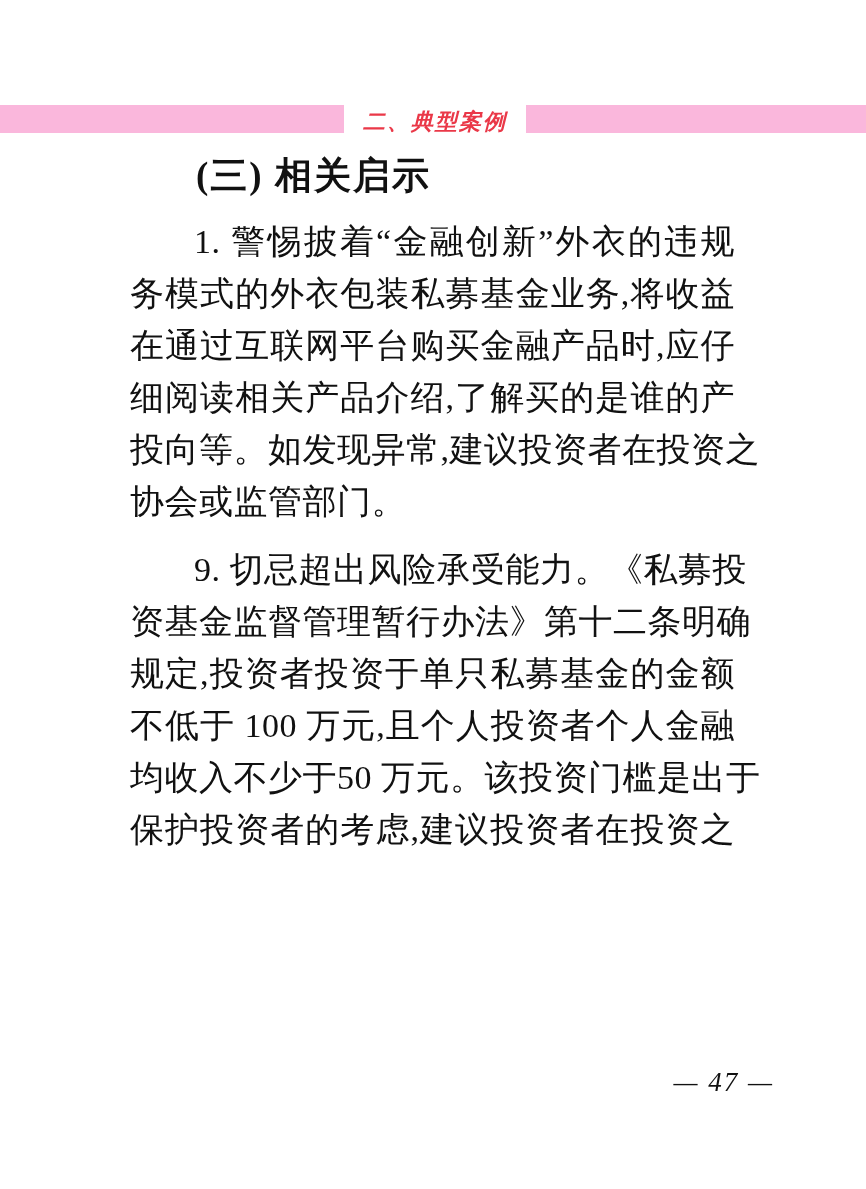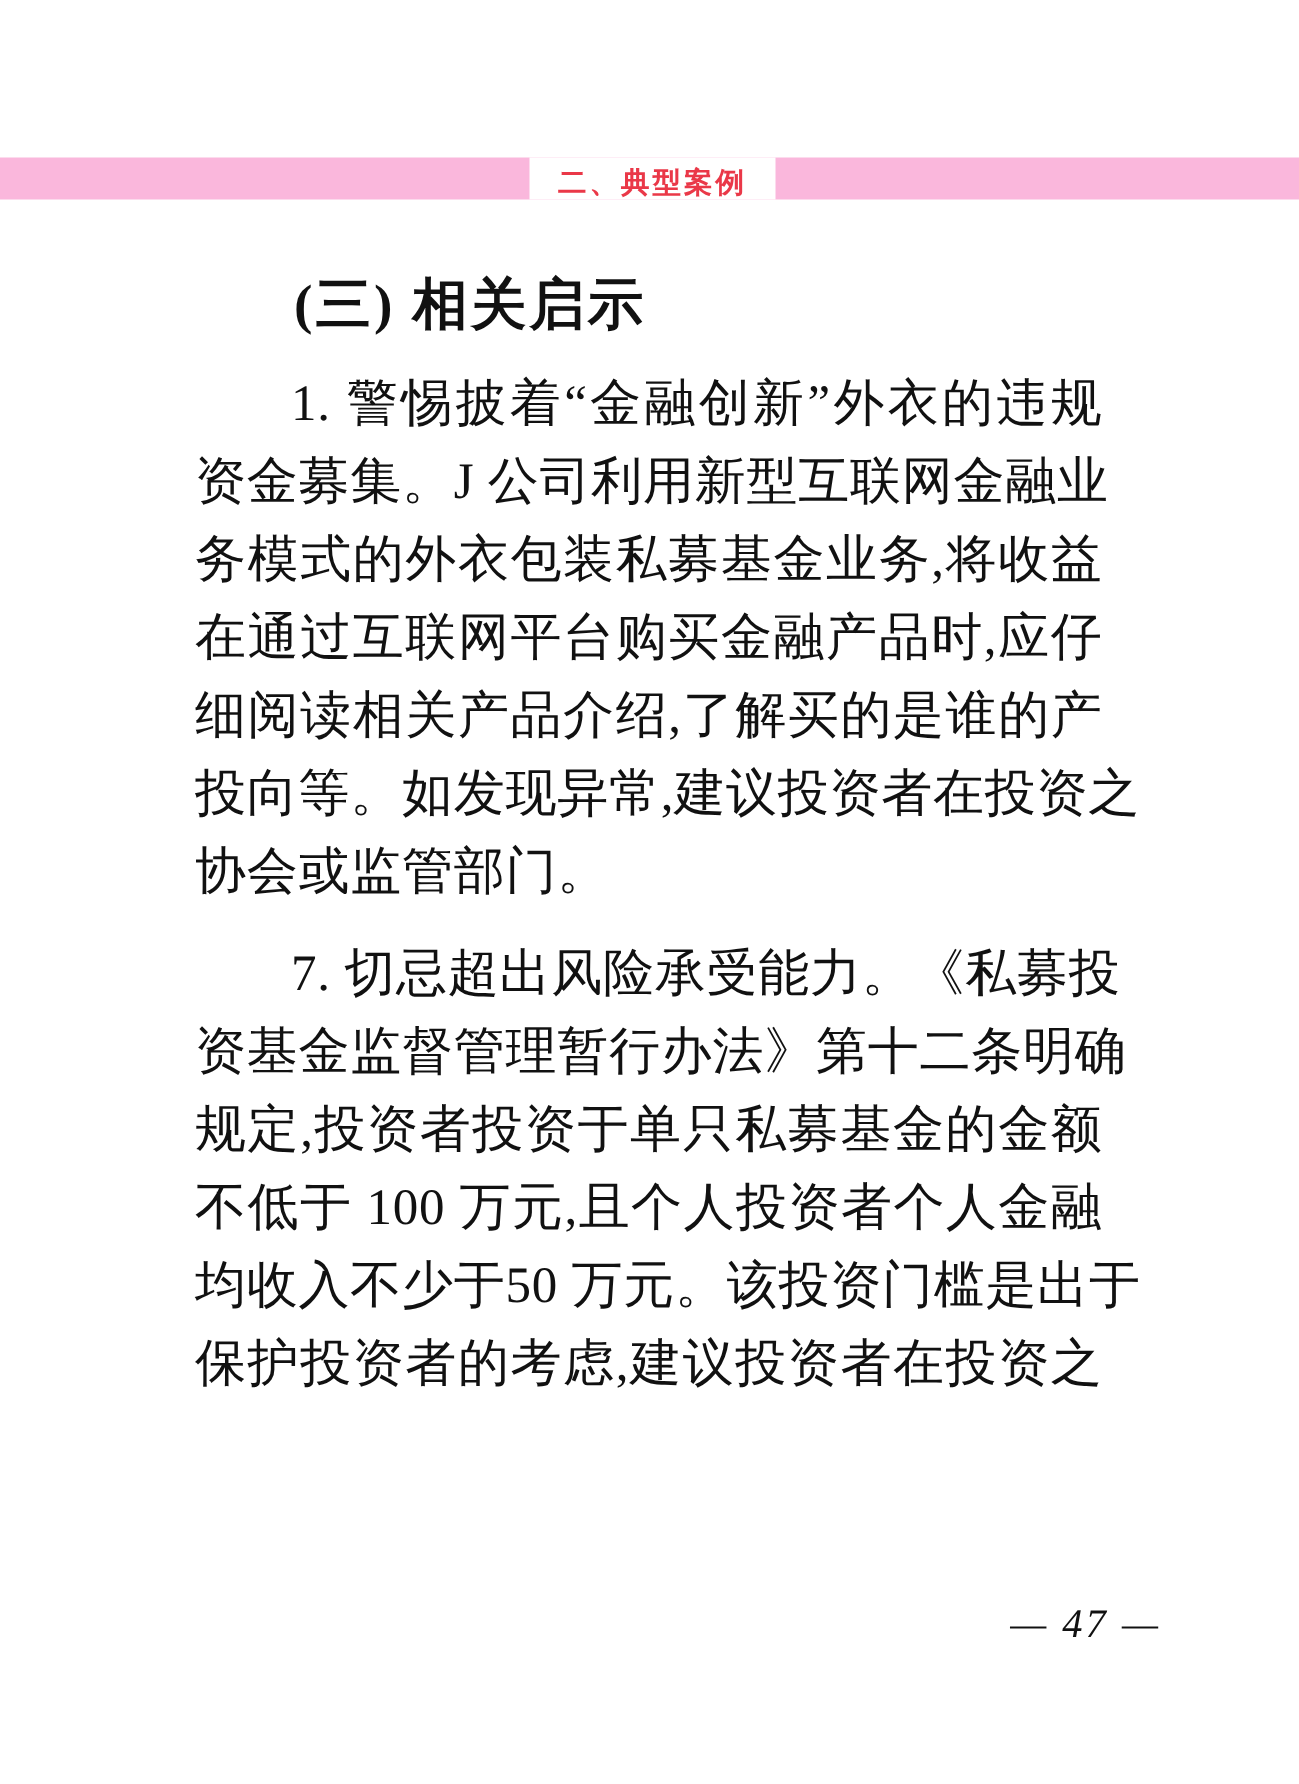--- a/index.html
+++ b/index.html
@@ -34,30 +34,31 @@
     height: 100%;
     padding: 0 19px;
     display: flex;
     align-items: center;
     transform: translateX(2px);
   }
   .band-title {
     color: #EA3848;
     font-family: "Liberation Sans", "DejaVu Sans", sans-serif;
     font-weight: bold;
-    font-size: 19px;
+    font-size: 22px;
     letter-spacing: 2px;
     white-space: nowrap;
     transform: translateY(3px);
+    font-style: italic;
   }
 
   
   .content {
     position: absolute;
-    top: 180px;
+    top: 152px;
     left: 130px;
     width: 605px;
   }
   .section-heading {
     font-size: 37px;
     font-weight: bold;
     line-height: 48px;
     padding-left: 66px;
     letter-spacing: 2px;
     margin: 0 0 10px 0;
@@ -101,27 +102,26 @@
   <div class="band" style="background: rgb(250, 183, 220);">
     <div class="band-label-box">
       <span class="band-title" style="color: rgb(234, 56, 72);">二、典型案例</span>
     </div>
   </div>
 
   <div class="content">
     <h2 class="section-heading">(三) 相关启示</h2>
     <div>
         <div class="line indent">1. 警惕披着“金融创新”外衣的违规</div>
-        <div class="line">资金募集。J 公司利用新型互联网金融业</div>
         <div class="line">务模式的外衣包装私募基金业务,将收益</div>
         <div class="line">在通过互联网平台购买金融产品时,应仔</div>
         <div class="line">细阅读相关产品介绍,了解买的是谁的产</div>
         <div class="line">投向等。如发现异常,建议投资者在投资之</div>
         <div class="line para-end">协会或监管部门。</div>
-        <div class="line indent">7. 切忌超出风险承受能力。《私募投</div>
+        <div class="line indent">9. 切忌超出风险承受能力。《私募投</div>
         <div class="line">资基金监督管理暂行办法》第十二条明确</div>
         <div class="line">规定,投资者投资于单只私募基金的金额</div>
         <div class="line">不低于 100 万元,且个人投资者个人金融</div>
         <div class="line">均收入不少于50 万元。该投资门槛是出于</div>
         <div class="line">保护投资者的考虑,建议投资者在投资之</div>
       </div>
   </div>
 
   <div class="page-number">— 47 —</div>
 

